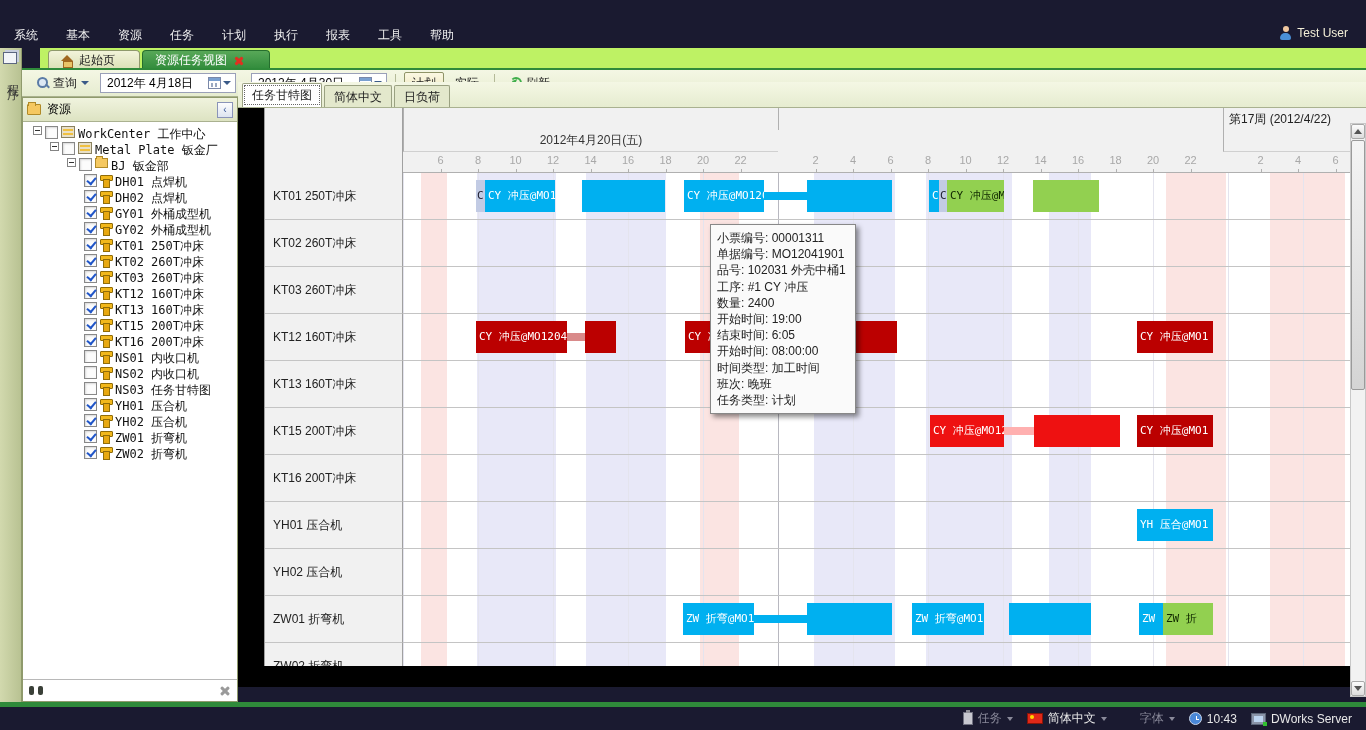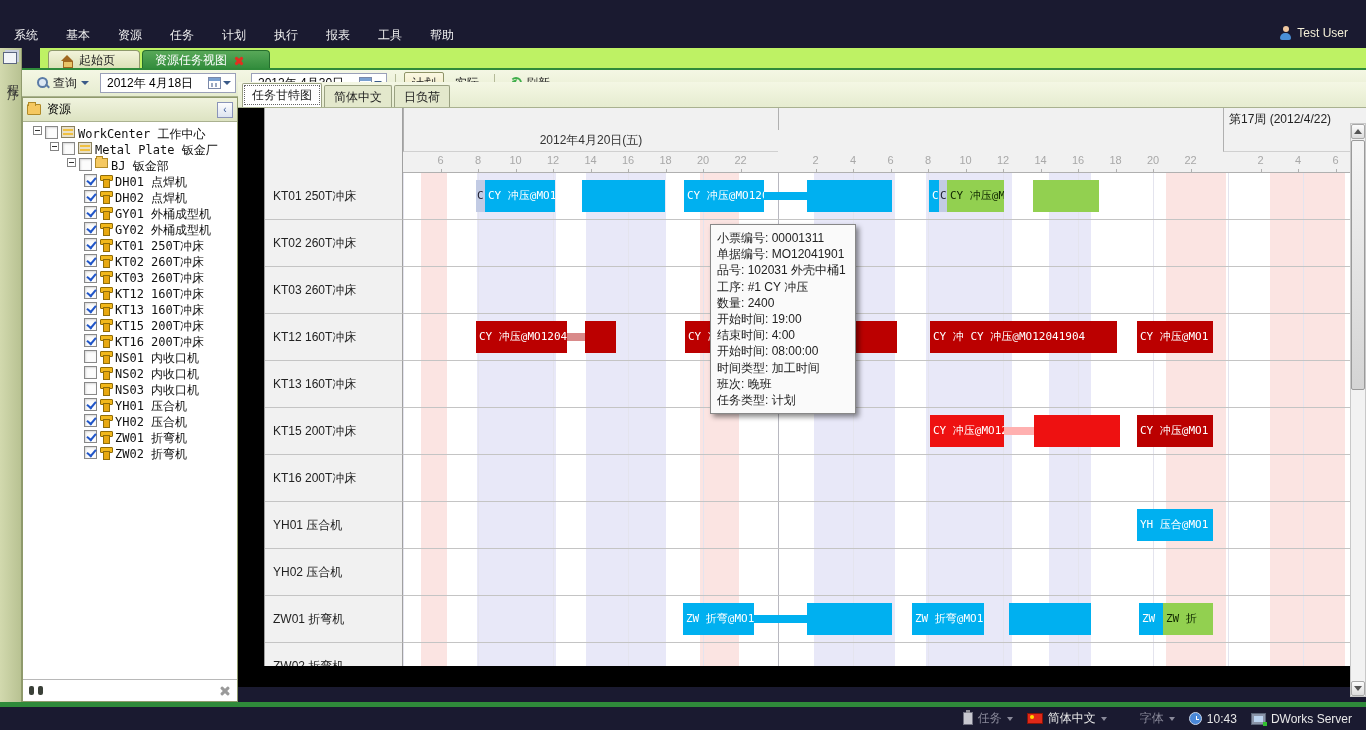--- a/index.html
+++ b/index.html
@@ -316,21 +316,21 @@
           <span class="tree-label">NS01 内收口机</span>
         </div>
         <div class="tree-item" style="padding-left: 61px;">
           <span class="t-cb"></span>
           <span class="t-machine"></span>
           <span class="tree-label">NS02 内收口机</span>
         </div>
         <div class="tree-item" style="padding-left: 61px;">
           <span class="t-cb"></span>
           <span class="t-machine"></span>
-          <span class="tree-label">NS03 内收口机</span>
+          <span class="tree-label">NS03 任务甘特图</span>
         </div>
         <div class="tree-item" style="padding-left: 61px;">
           <span class="t-cb on"></span>
           <span class="t-machine"></span>
           <span class="tree-label">YH01 压合机</span>
         </div>
         <div class="tree-item" style="padding-left: 61px;">
           <span class="t-cb on"></span>
           <span class="t-machine"></span>
           <span class="tree-label">YH02 压合机</span>
@@ -470,21 +470,20 @@
           <div class="bar conn" style="left: 499px; width: 43px; top: 19px; background: rgb(0, 176, 240);"></div>
           <div class="bar" style="left: 542px; width: 85px; top: 7px; background: rgb(0, 176, 240);"></div>
           <div class="bar" style="left: 664px; width: 10px; top: 7px; background: rgb(0, 176, 240);">C</div>
           <div class="bar chipstyle" style="left: 674px; width: 8px; top: 7px; background: rgb(194, 203, 228);">C</div>
           <div class="bar" style="left: 682px; width: 57px; top: 7px; background: rgb(146, 208, 80); color: rgb(16, 40, 0);">CY 冲压@MO12041902</div>
           <div class="bar" style="left: 768px; width: 66px; top: 7px; background: rgb(146, 208, 80); color: rgb(16, 40, 0);"></div>
           <div class="bar" style="left: 211px; width: 91px; top: 148px; background: rgb(187, 0, 0);">CY 冲压@MO12041904</div>
           <div class="bar conn" style="left: 302px; width: 18px; top: 160px; background: rgb(217, 138, 138);"></div>
           <div class="bar" style="left: 320px; width: 31px; top: 148px; background: rgb(187, 0, 0);"></div>
           <div class="bar" style="left: 420px; width: 212px; top: 148px; background: rgb(187, 0, 0);">CY 冲压@MO12041904</div>
-          <div class="bar" style="left: 665px; width: 187px; top: 148px; background: rgb(187, 0, 0);">CY 冲 CY 冲压@MO12041904</div>
           <div class="bar" style="left: 872px; width: 76px; top: 148px; background: rgb(187, 0, 0);">CY 冲压@MO1</div>
           <div class="bar" style="left: 665px; width: 74px; top: 242px; background: rgb(238, 17, 17);">CY 冲压@MO12041903</div>
           <div class="bar conn" style="left: 739px; width: 30px; top: 254px; background: rgb(255, 176, 176);"></div>
           <div class="bar" style="left: 769px; width: 86px; top: 242px; background: rgb(238, 17, 17);"></div>
           <div class="bar" style="left: 872px; width: 76px; top: 242px; background: rgb(187, 0, 0);">CY 冲压@MO1</div>
           <div class="bar" style="left: 872px; width: 76px; top: 336px; background: rgb(0, 176, 240);">YH 压合@MO1</div>
           <div class="bar" style="left: 418px; width: 71px; top: 430px; background: rgb(0, 176, 240);">ZW 折弯@MO12041901</div>
           <div class="bar conn" style="left: 489px; width: 53px; top: 442px; background: rgb(0, 176, 240);"></div>
           <div class="bar" style="left: 542px; width: 85px; top: 430px; background: rgb(0, 176, 240);"></div>
           <div class="bar" style="left: 647px; width: 72px; top: 430px; background: rgb(0, 176, 240);">ZW 折弯@MO12041901</div>
@@ -505,21 +504,21 @@
     <div class="thumb" style="left:0;top:16px;width:14px;height:250px;"></div>
   </div>
 
   <div class="tooltip" id="tooltip">
       <div>小票编号: 00001311</div>
       <div>单据编号: MO12041901</div>
       <div>品号: 102031 外壳中桶1</div>
       <div>工序: #1  CY 冲压</div>
       <div>数量: 2400</div>
       <div>开始时间: 19:00</div>
-      <div>结束时间: 4:00</div>
+      <div>结束时间: 6:05</div>
       <div>开始时间: 08:00:00</div>
       <div>时间类型: 加工时间</div>
       <div>班次: 晚班</div>
       <div>任务类型: 计划</div>
     </div>
 
   <div class="greenbottom"></div>
   <div class="statusbar" id="statusbar">
       <div class="sb-item dim">
         <span class="sb-ico sb-clipboard"></span>

